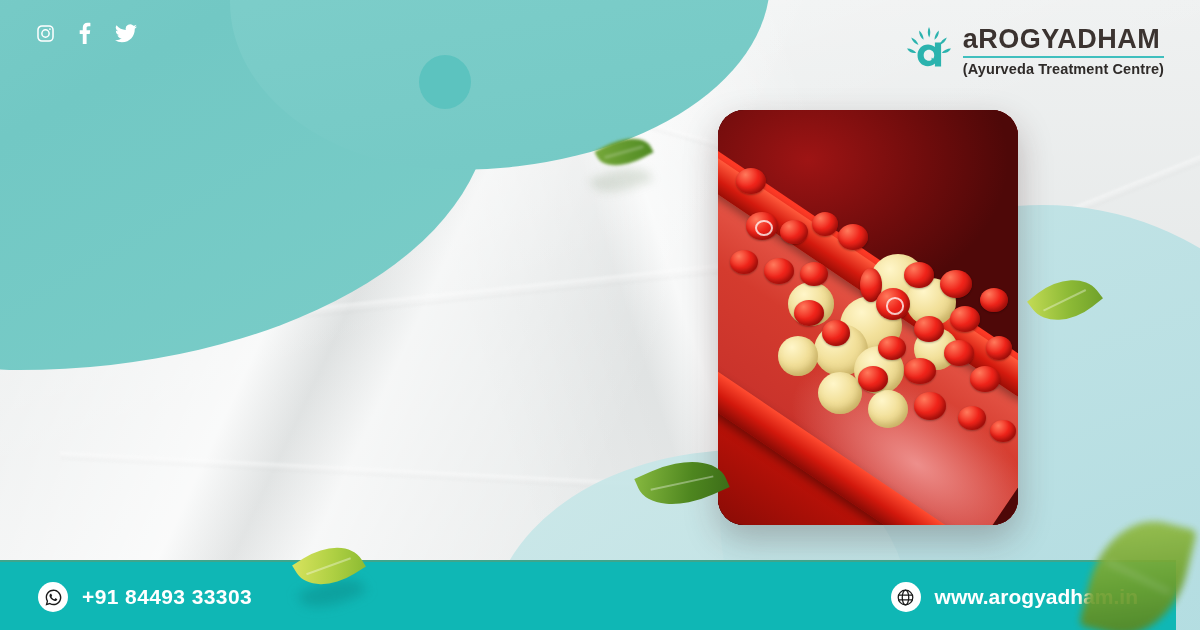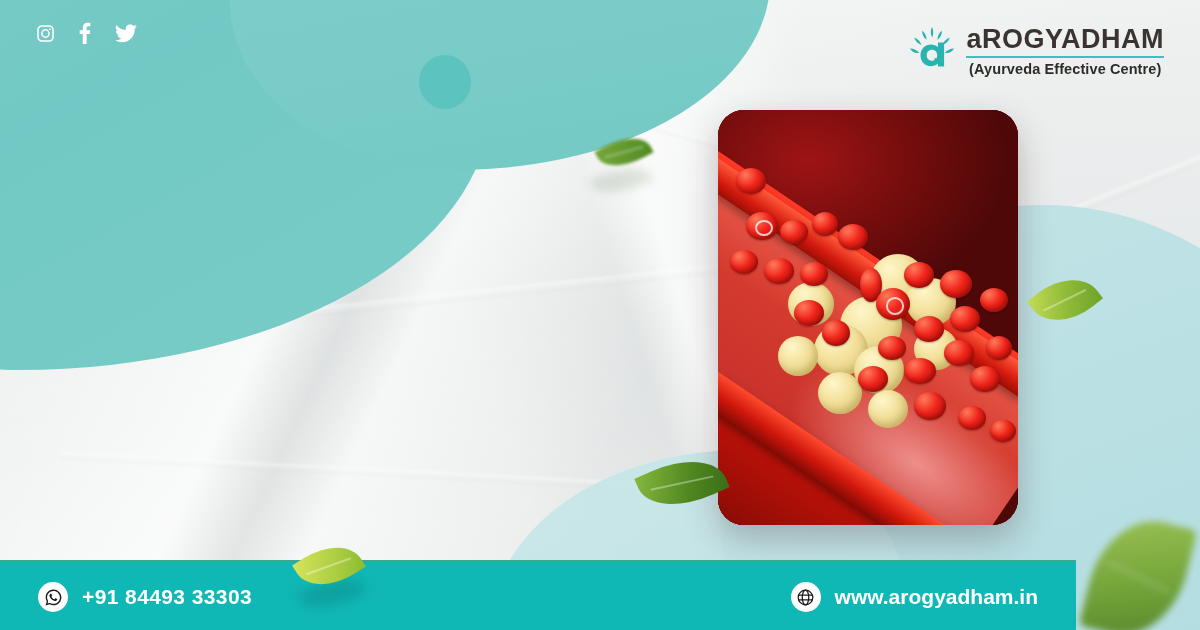--- a/index.html
+++ b/index.html
@@ -64,21 +64,21 @@
     position:absolute; left:490px; top:450px;
     width:420px; height:300px;
     background:linear-gradient(160deg,#C8E7E8,#BBE1E4);
     border-radius:60% 40% 50% 50% / 60% 55% 45% 40%;
     opacity:.9;
   }
 
   
   .footer {
     position:absolute; left:0; bottom:0;
-    width:1076px; height:70px;
+    width:1176px; height:70px;
     background:#0FB7B5;
     border-top:2px solid #3FA58C;
     z-index:6;
   }
   .footer-item {
     position:absolute; top:0; height:70px;
     display:flex; align-items:center; gap:14px;
   }
   .footer-item.phone { left:38px; }
   .footer-item.web   { right:38px; }
@@ -318,21 +318,21 @@
           <path d="M4 27.4c3.6-.1 7 1.6 9.2 4.4-3.5.9-7.2-.7-9.2-4.4z"></path>
           <path d="M48 27.4c-2 3.7-5.7 5.3-9.2 4.4 2.2-2.8 5.6-4.5 9.2-4.4z"></path>
           <path d="M31.9 21.6v4.3c-1.9-1.6-4.3-2.5-6.9-2.5-6 0-10.5 4.6-10.5 10.9 0 6.4 4.4 10.9 10.3 10.9 2.6 0 5.1-1 7.1-2.8v3.1h6.2V21.6h-6.2zm-6 18.2c-3 0-5.2-2.3-5.2-5.5s2.2-5.5 5.2-5.5c3.1 0 5.3 2.3 5.3 5.5s-2.2 5.5-5.3 5.5z"></path>
           <path d="M28.8 36.4c1.9 1.4 2.8 3.7 2.5 6-2.3-1.2-3.4-3.6-2.5-6z"></path>
         </g>
       </svg>
     </span>
     <span class="logo-text">
       <span class="logo-word">aROGYADHAM</span>
       <span class="logo-rule"></span>
-      <span class="logo-sub">(Ayurveda Effective Centre)</span>
+      <span class="logo-sub">(Ayurveda Treatment Centre)</span>
     </span>
   </div>
 
 
   <div class="photo-card">
     <div class="vessel-bg"></div>
     <div class="vessel-band"></div>
     <div class="lumen"></div>
     <div class="vessel-wall-top"></div>
     <div class="vessel-wall-bot"></div>

